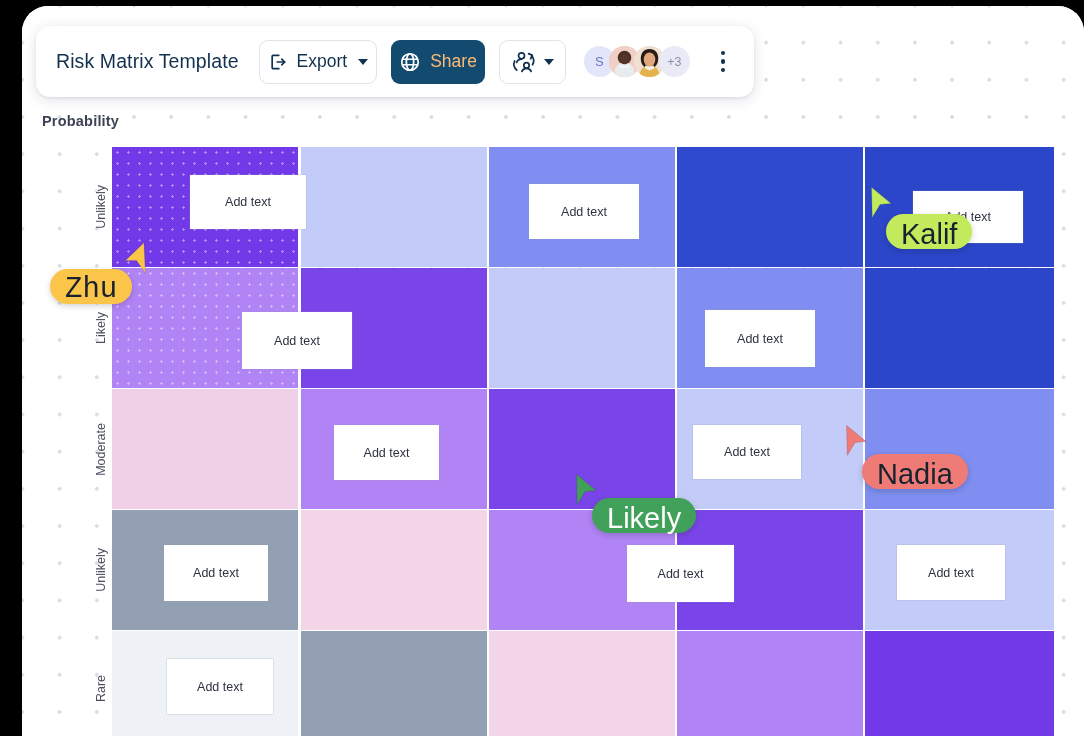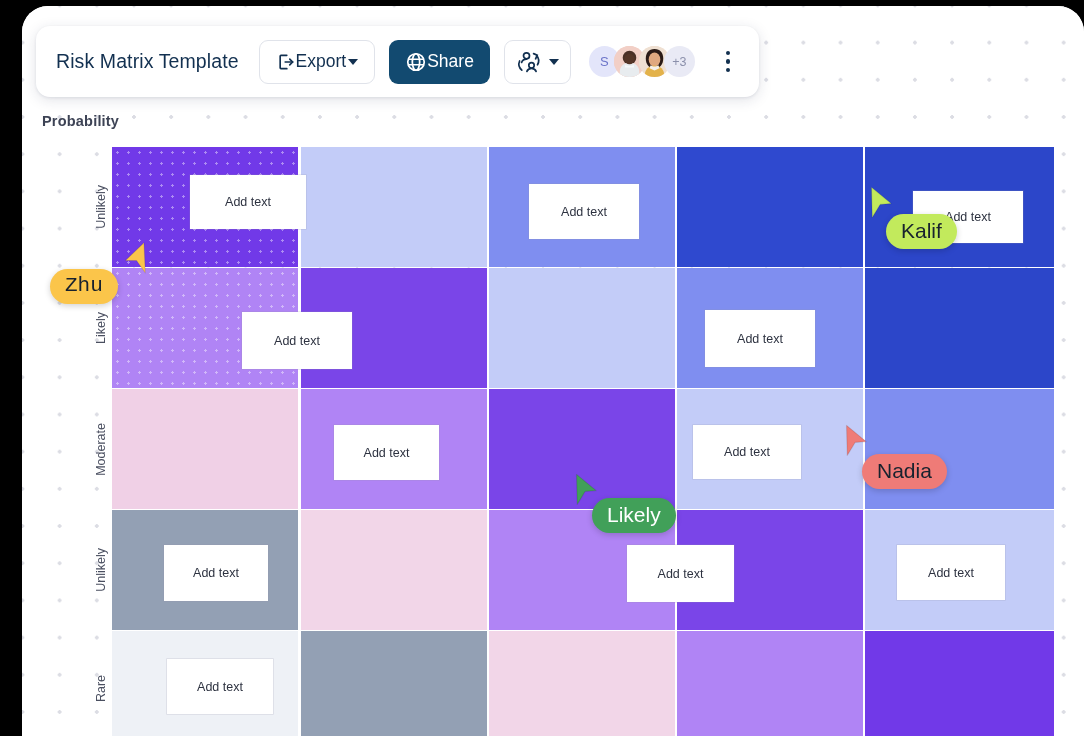--- a/index.html
+++ b/index.html
@@ -45,36 +45,36 @@
     z-index: 40;
   }
   #doc-title {
     font-size: 19.5px;
     color: #123050;
     letter-spacing: .1px;
     white-space: nowrap;
     padding-right: 6px;
   }
   .tb-btn {
-    display: flex; align-items: center; 
+    display: flex; align-items: center; gap: 9px;
     height: 44px;
     border-radius: 9px;
-    padding: 0 16px;
+    padding: 0 8px;
     font-size: 17.5px;
     white-space: nowrap;
     cursor: pointer;
   }
   .tb-btn.outline {
     border: 1.4px solid #e0e3ea;
     color: #123050;
     background: #fff;
   }
   .tb-btn.primary {
     background: #124a70;
-    color: #ffffff;
+    color: #fdba74;
     border: none;
   }
   .tb-btn.square {
     padding: 0 11px;
     gap: 5px;
   }
   .caret {
     width: 0; height: 0;
     border-left: 5px solid transparent;
     border-right: 5px solid transparent;
@@ -172,22 +172,22 @@
     z-index: 5;
     cursor: pointer;
   }
 
   
   .cursor-group { position: absolute; z-index: 30; }
   .cursor-arrow { position: absolute; left: 0; top: 0; }
   .name-tag {
     position: absolute;
     border-radius: 18px;
-    padding: 6px 15px 8px;
-    font-size: 21px;
+    padding: 6px 15px 0;
+    font-size: 29px;
     line-height: 1;
     white-space: nowrap;
     box-shadow: 0 2px 6px rgba(0,0,0,.18);
   }
   .tag-dark { color: #18222e; }
   .tag-light { color: #ffffff; }
 
   
 </style>
 </head>

